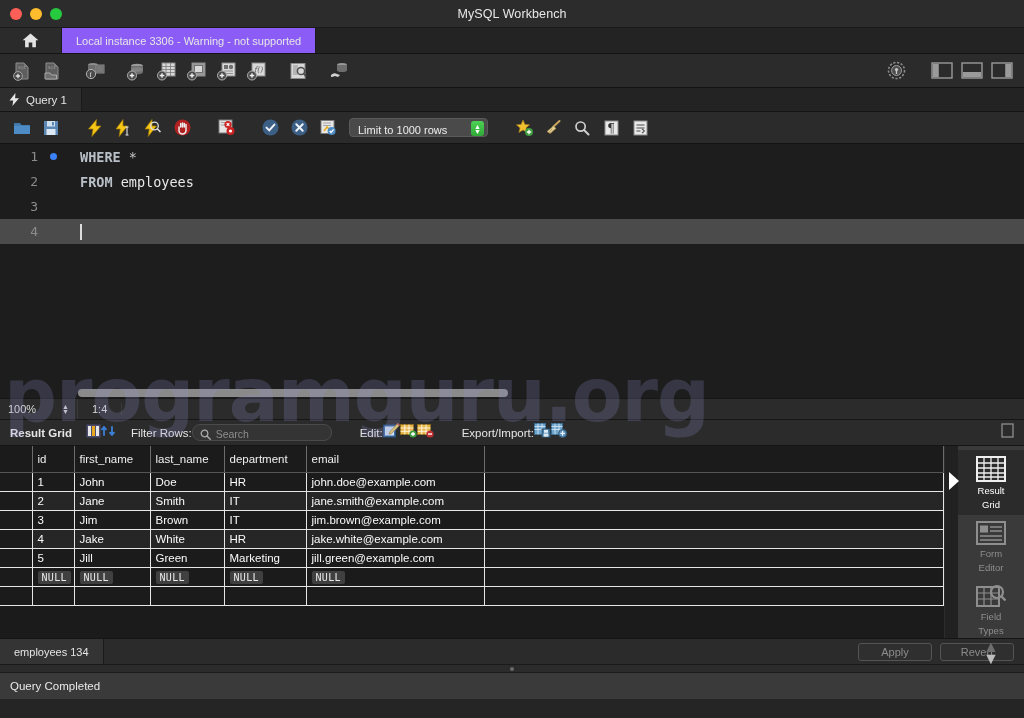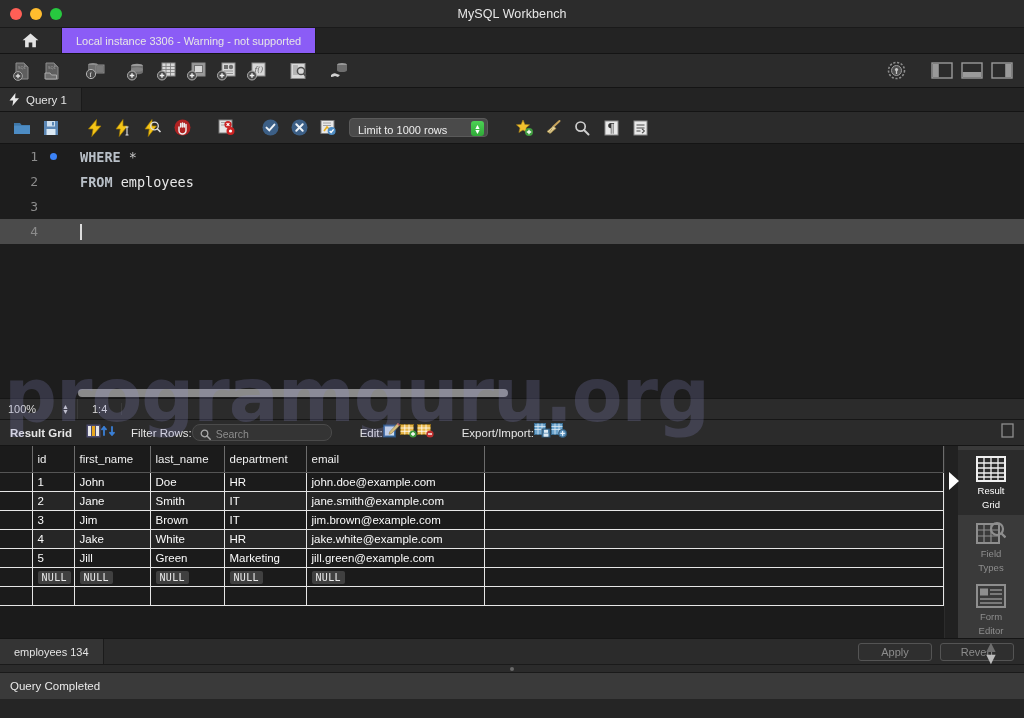--- a/index.html
+++ b/index.html
@@ -725,39 +725,39 @@
         <svg width="30" height="26" viewBox="0 0 30 26">
           <rect x="1" y="1" width="28" height="24" fill="none" stroke="#f0f0f0" stroke-width="2"></rect>
           <path d="M1 7 h28 M1 12 h28 M1 17 h28 M1 21 h28 M8 1 v24 M15 1 v24 M22 1 v24" stroke="#f0f0f0" stroke-width="1.3"></path>
         </svg>
         <span>Result</span>
         <span>Grid</span>
       </div>
 
       <div class="side-item dim">
         <svg width="30" height="24" viewBox="0 0 30 24">
+          <rect x="1" y="1" width="28" height="22" fill="none" stroke="#8e8e8e" stroke-width="2"></rect>
+          <rect x="4" y="4.5" width="8" height="7" fill="#8e8e8e"></rect>
+          <path d="M14 6 h12 M14 10 h12 M4 15 h22 M4 19 h22" stroke="#8e8e8e" stroke-width="1.6"></path>
+        </svg>
+        <span>Form</span>
+        <span>Editor</span>
+      </div>
+
+      <div class="side-item dim">
+        <svg width="30" height="24" viewBox="0 0 30 24">
           <rect x="1" y="3" width="22" height="19" fill="none" stroke="#8e8e8e" stroke-width="2"></rect>
           <path d="M1 9 h22 M1 15 h22 M8 3 v19 M15 3 v19" stroke="#8e8e8e" stroke-width="1.2"></path>
           <circle cx="21" cy="8" r="6" fill="none" stroke="#8e8e8e" stroke-width="2.2"></circle>
           <path d="M25 12 L29.5 16.5" stroke="#8e8e8e" stroke-width="2.4"></path>
         </svg>
         <span>Field</span>
         <span>Types</span>
       </div>
 
-      <div class="side-item dim">
-        <svg width="30" height="24" viewBox="0 0 30 24">
-          <rect x="1" y="1" width="28" height="22" fill="none" stroke="#8e8e8e" stroke-width="2"></rect>
-          <rect x="4" y="4.5" width="8" height="7" fill="#8e8e8e"></rect>
-          <path d="M14 6 h12 M14 10 h12 M4 15 h22 M4 19 h22" stroke="#8e8e8e" stroke-width="1.6"></path>
-        </svg>
-        <span>Form</span>
-        <span>Editor</span>
-      </div>
-
       <div class="chev dim">▲</div>
       <div class="chev">▼</div>
     </div>
   </div>
 
   <div class="apply-bar">
     <div class="res-tab">
       <span>employees 134</span>
     </div>
     <div class="apply-fill"></div>

